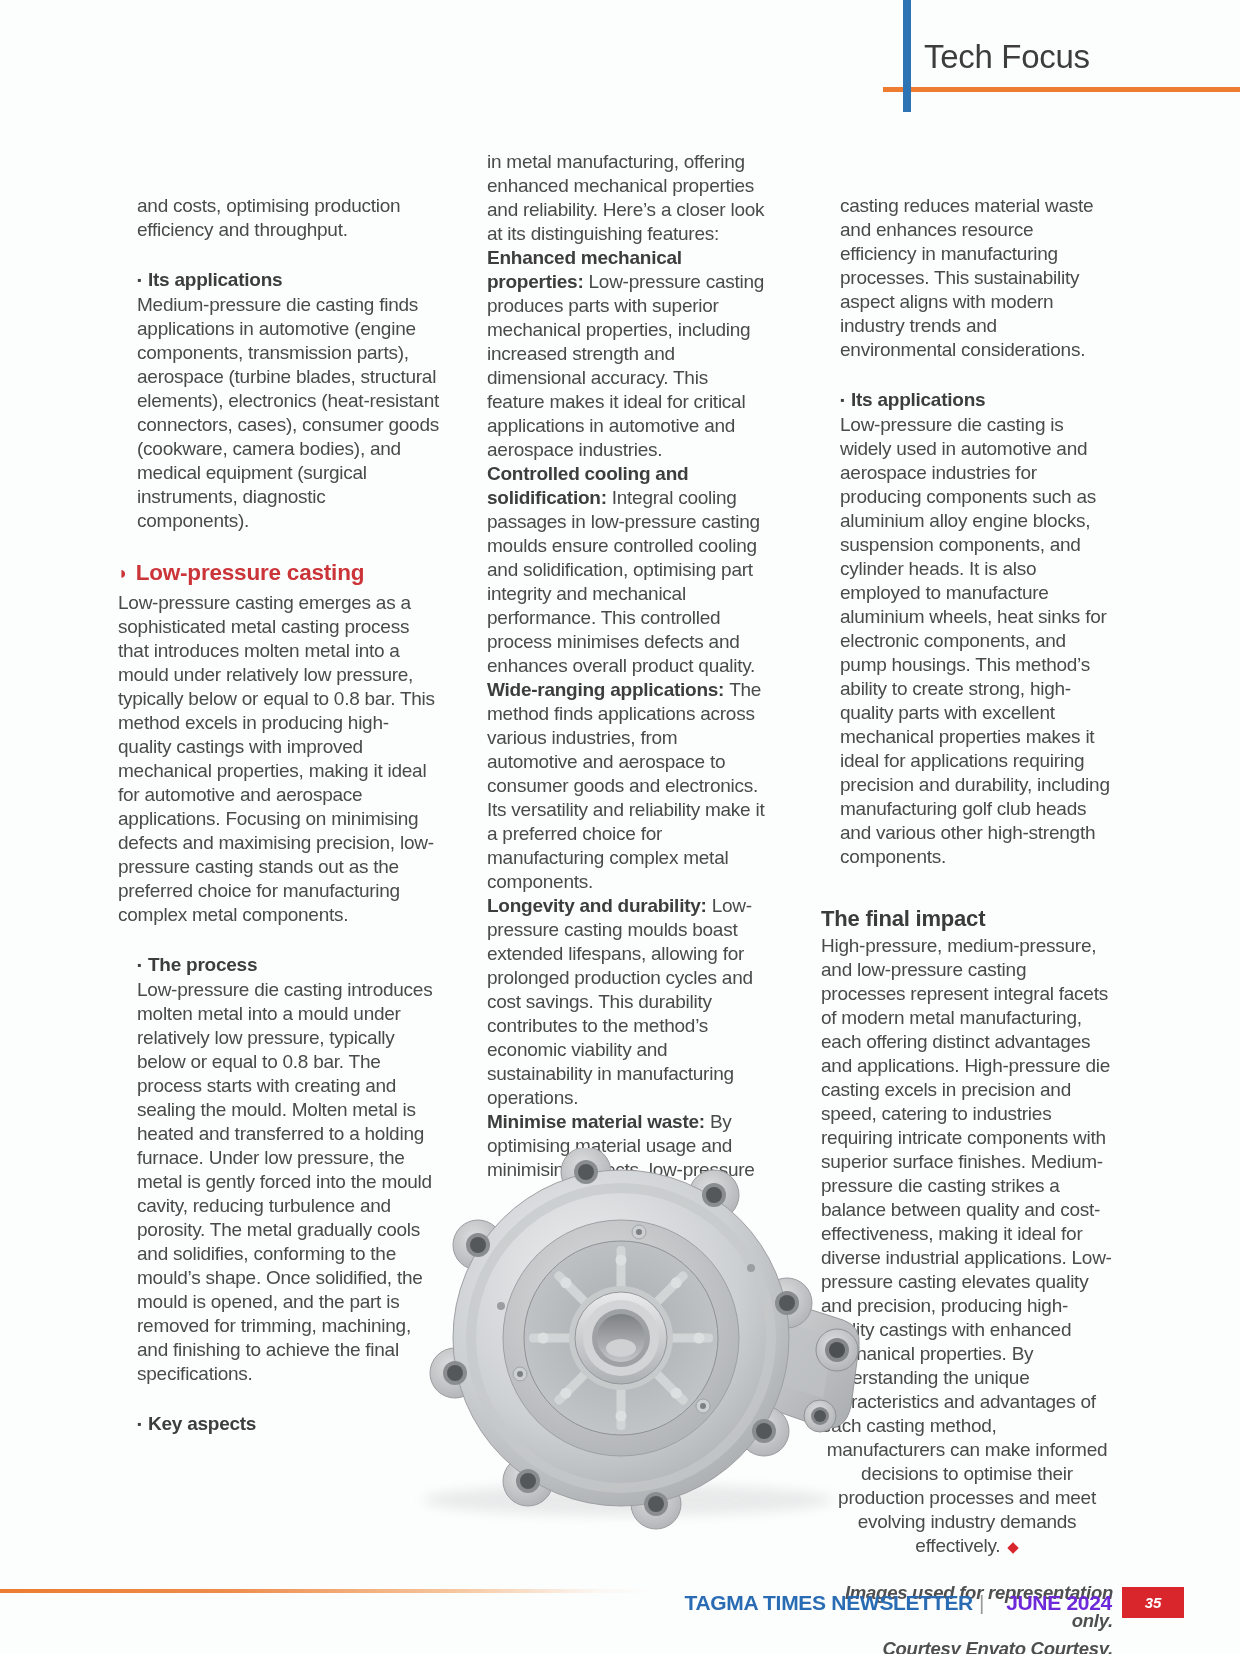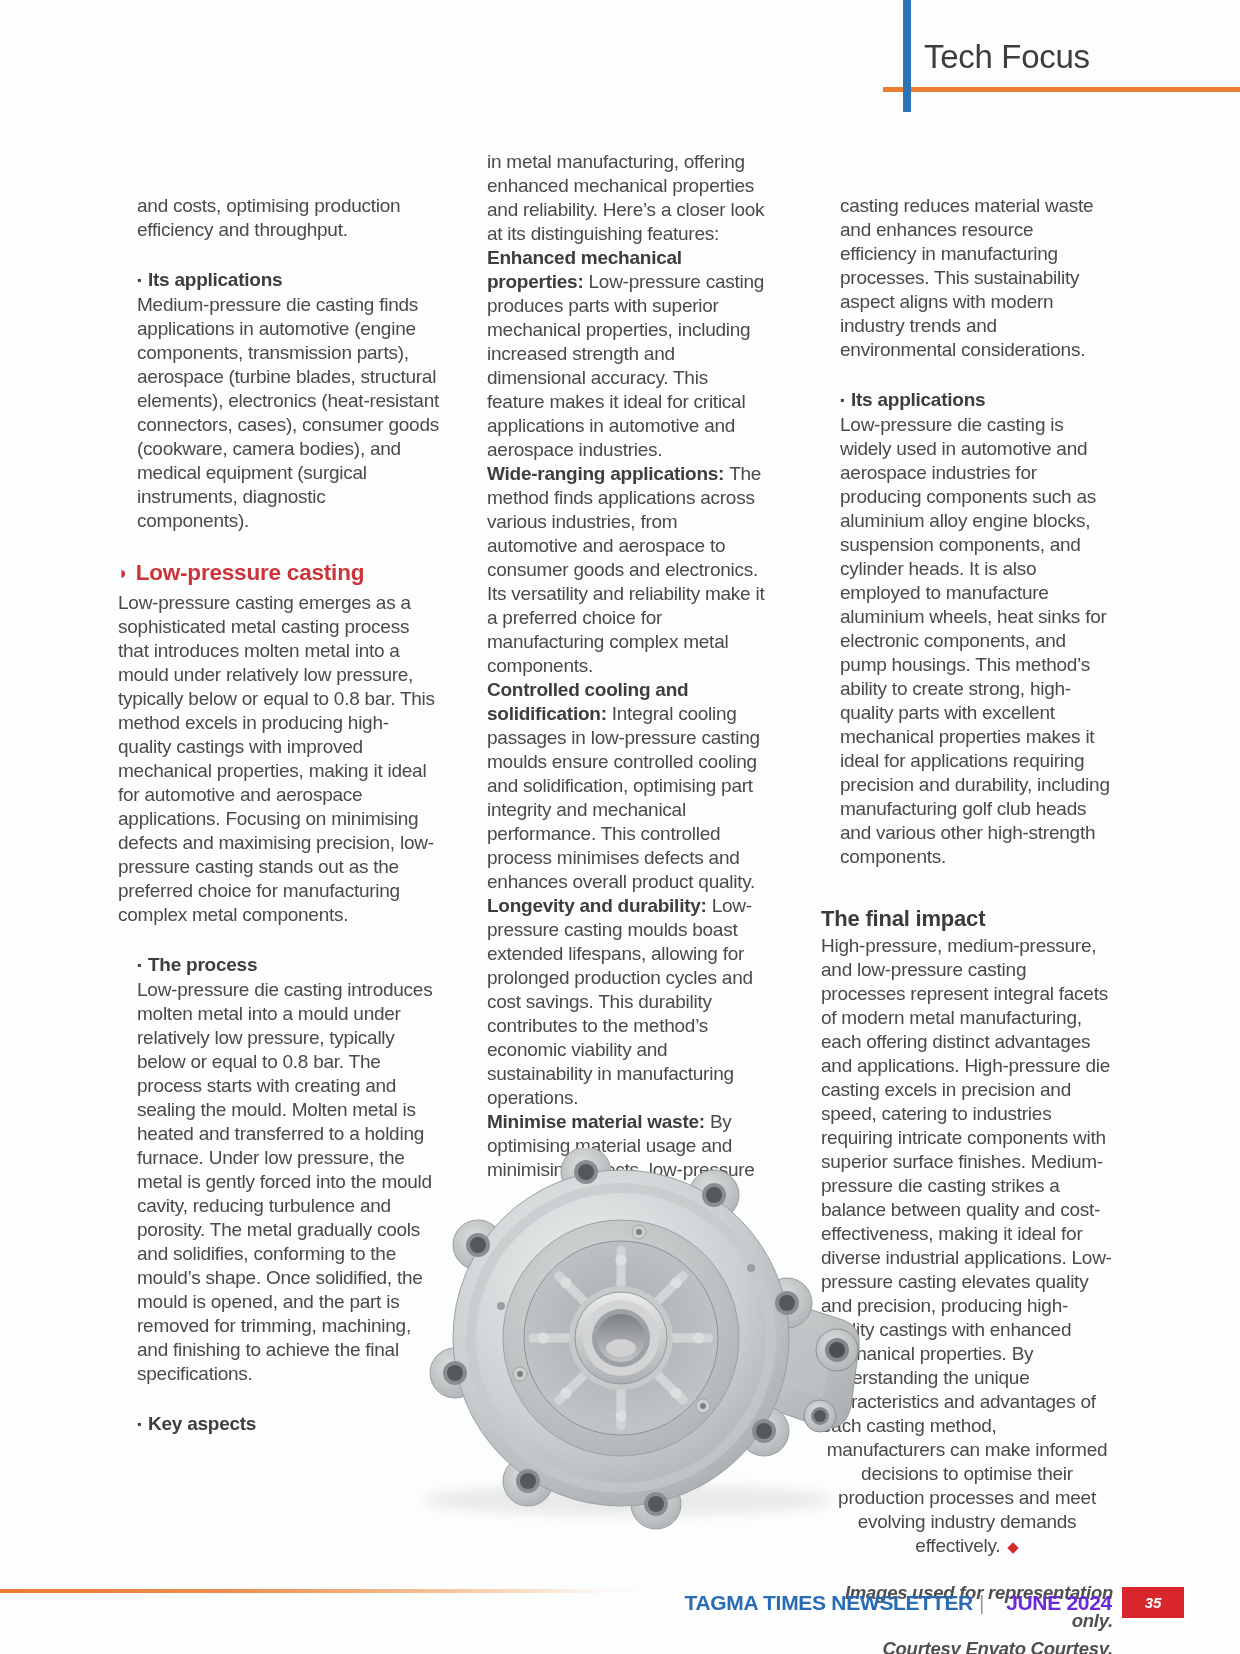--- a/index.html
+++ b/index.html
@@ -84,22 +84,22 @@
     </div>
 
     <div class="block ind">
       <p class="subhead"><span class="sqb">▪</span><span>Key aspects</span></p>
     </div>
   </section>
 
   <section class="col col2">
     <p class="body">in metal manufacturing, offering enhanced mechanical properties and reliability. Here’s a closer look at its distinguishing features:</p>
     <p class="body"><b class="runin">Enhanced mechanical properties:</b><span>Low-pressure casting produces parts with superior mechanical properties, including increased strength and dimensional accuracy. This feature makes it ideal for critical applications in automotive and aerospace industries.</span></p>
+    <p class="body"><b class="runin">Controlled cooling and solidification:</b><span>Integral cooling passages in low-pressure casting moulds ensure controlled cooling and solidification, optimising part integrity and mechanical performance. This controlled process minimises defects and enhances overall product quality.</span></p>
     <p class="body"><b class="runin">Wide-ranging applications:</b><span>The method finds applications across various industries, from automotive and aerospace to consumer goods and electronics. Its versatility and reliability make it a preferred choice for manufacturing complex metal components.</span></p>
-    <p class="body"><b class="runin">Controlled cooling and solidification:</b><span>Integral cooling passages in low-pressure casting moulds ensure controlled cooling and solidification, optimising part integrity and mechanical performance. This controlled process minimises defects and enhances overall product quality.</span></p>
     <p class="body"><b class="runin">Longevity and durability:</b><span>Low-pressure casting moulds boast extended lifespans, allowing for prolonged production cycles and cost savings. This durability contributes to the method’s economic viability and sustainability in manufacturing operations.</span></p>
     <p class="body"><b class="runin">Minimise material waste:</b><span>By optimising material usage and minimising defects, low-pressure</span></p>
   </section>
 
   <section class="col col3">
     <p class="body ind">casting reduces material waste and enhances resource efficiency in manufacturing processes. This sustainability aspect aligns with modern industry trends and environmental considerations.</p>
 
     <div class="block ind">
       <p class="subhead"><span class="sqb">▪</span><span>Its applications</span></p>
       <p class="body">Low-pressure die casting is widely used in automotive and aerospace industries for producing components such as aluminium alloy engine blocks, suspension components, and cylinder heads. It is also employed to manufacture aluminium wheels, heat sinks for electronic components, and pump housings. This method’s ability to create strong, high-quality parts with excellent mechanical properties makes it ideal for applications requiring precision and durability, including manufacturing golf club heads and various other high-strength components.</p>

